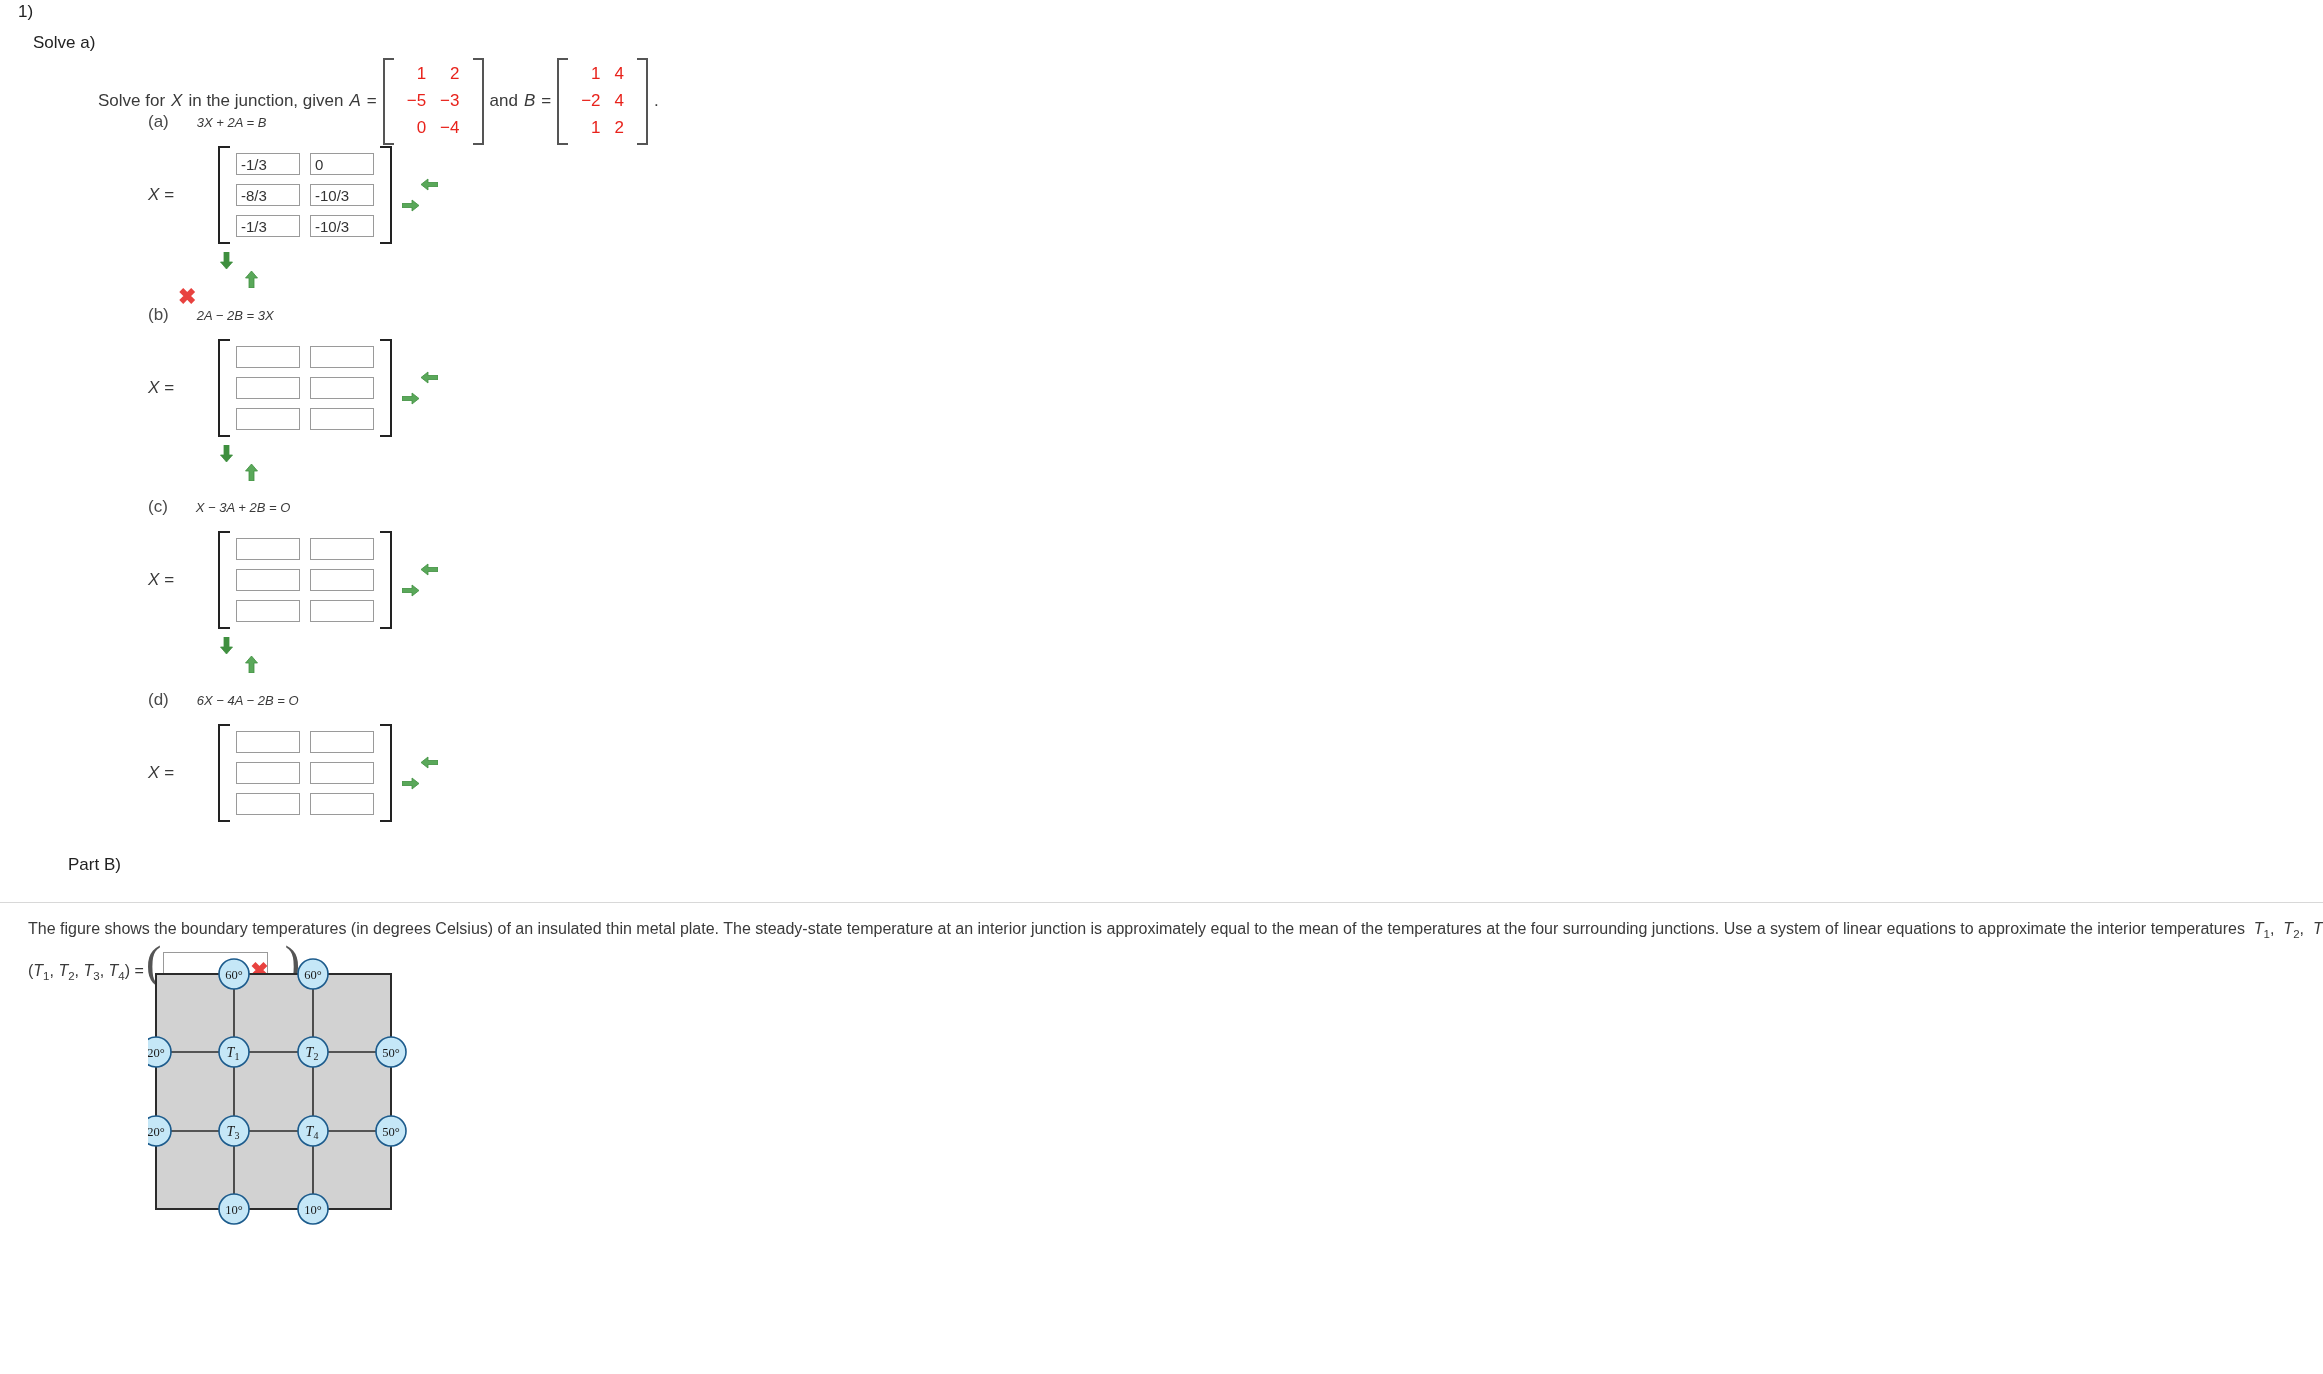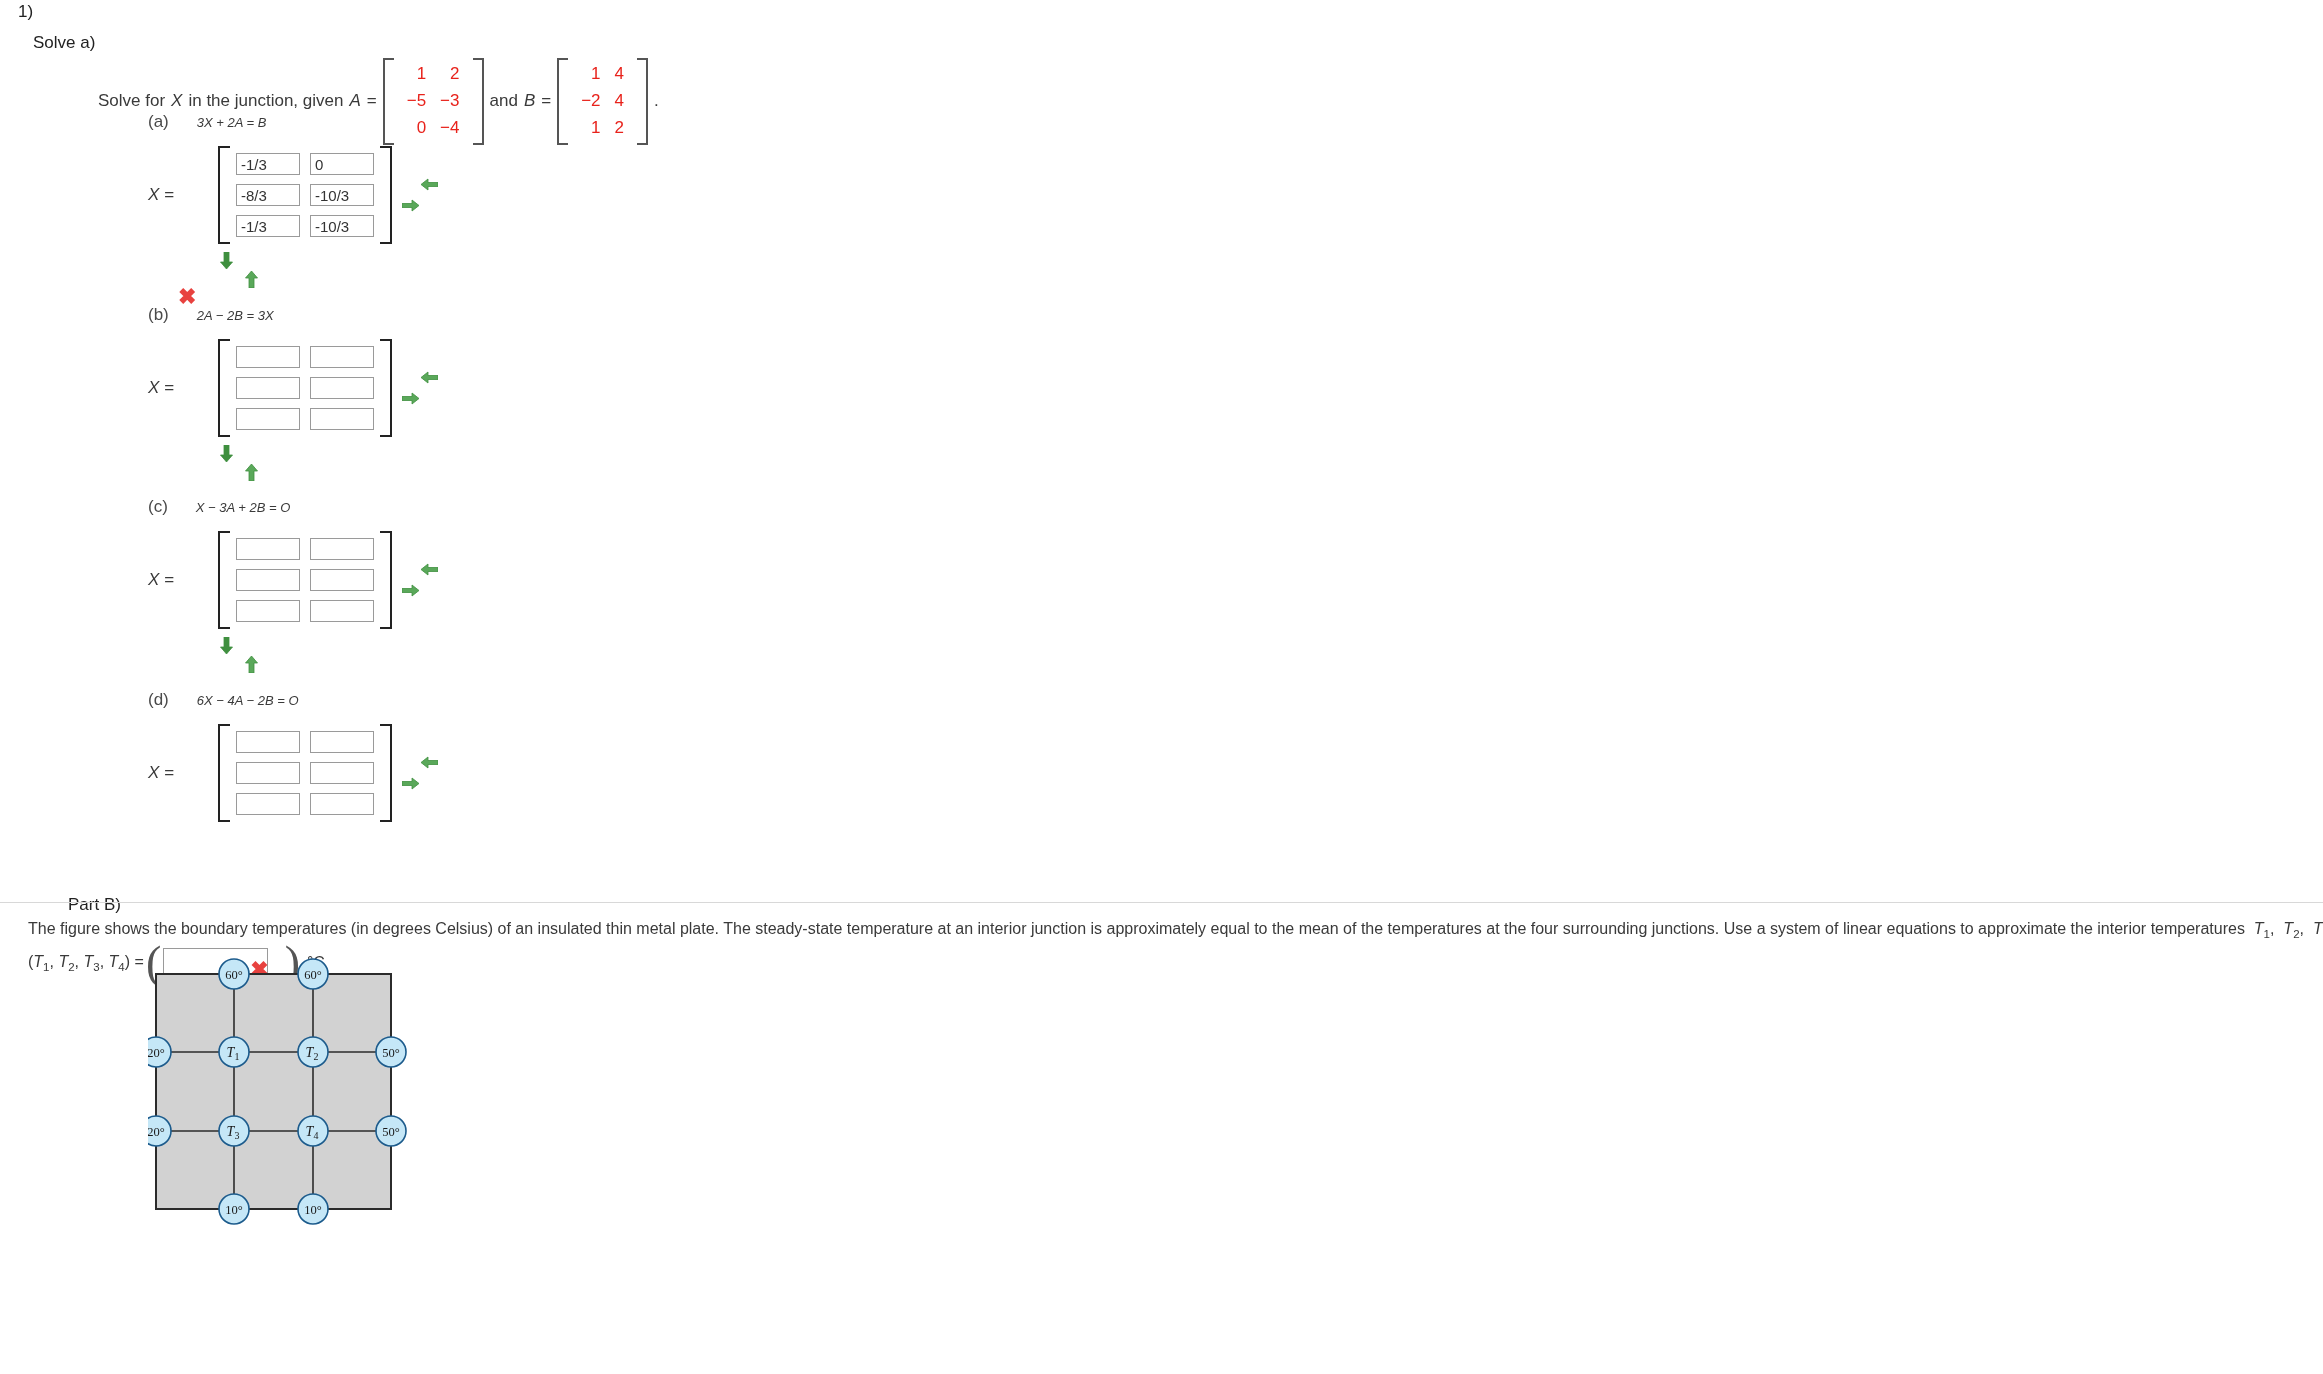--- a/index.html
+++ b/index.html
@@ -21,21 +21,21 @@
   .q-number {
     left: 18px; top: 2px;
     font-size: 17px;
     color: #222;
   }
   .part-label {
     font-size: 17px;
     color: #222;
   }
   .part-a-label { left: 33px; top: 33px; }
-  .part-b-label { left: 68px; top: 855px; margin-top: 40px; }
+  .part-b-label { left: 68px; top: 855px; }
 
   .prompt {
     left: 98px; top: 58px;
     font-size: 17px;
     color: #3a3a3a;
     display: flex;
     align-items: center;
     gap: 6px;
     white-space: nowrap;
   }
@@ -150,21 +150,21 @@
   
   .pb-text {
     left: 28px; top: 920px;
     font-size: 16px;
     color: #3a3a3a;
     white-space: nowrap;
   }
   .pb-answer {
     left: 28px; top: 945px;
     display: flex;
-    align-items: center;
+    align-items: flex-end;
     font-size: 16px;
     color: #3a3a3a;
     gap: 2px;
   }
   .paren {
     font-size: 46px;
     color: #555;
     font-family: "Liberation Serif", serif;
     line-height: 0.8;
     font-weight: 300;

